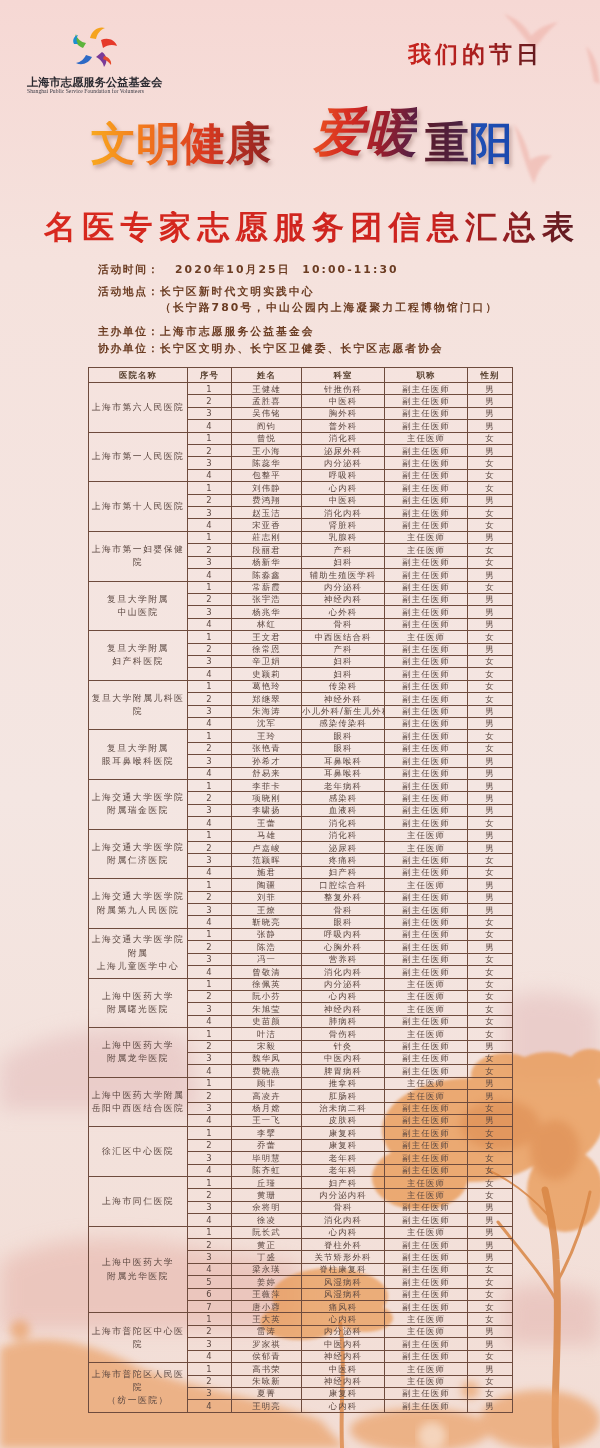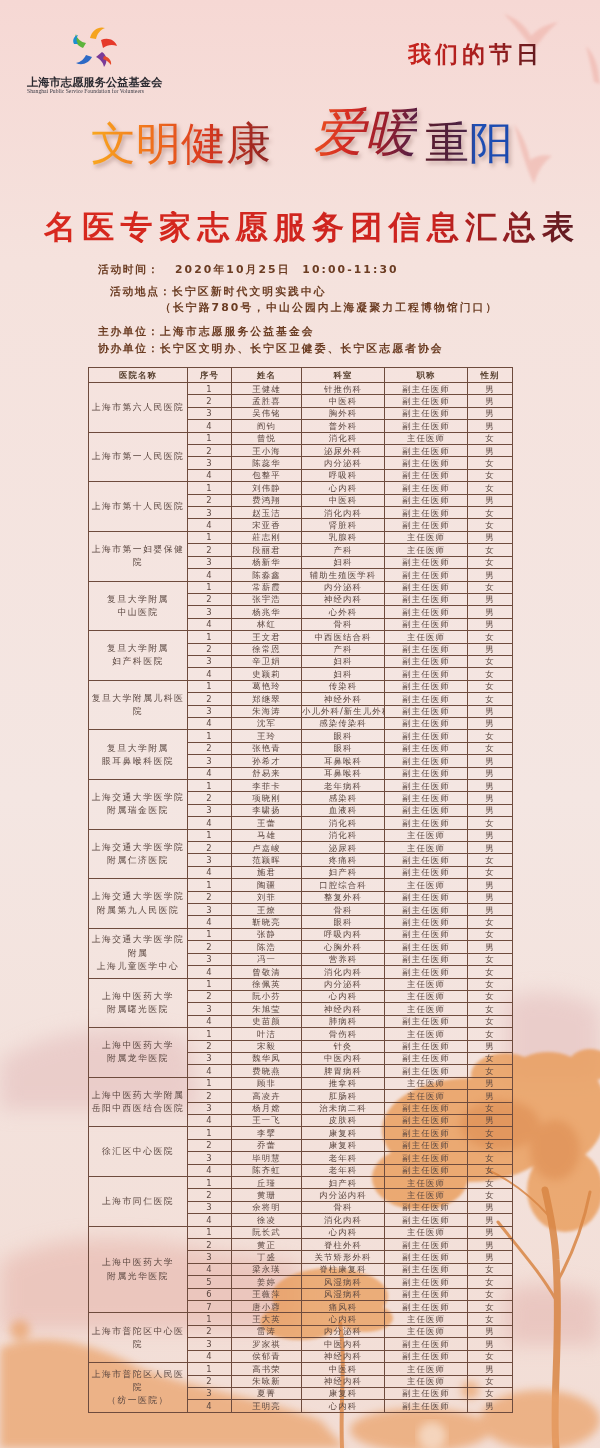--- a/index.html
+++ b/index.html
@@ -4,21 +4,21 @@
 <style>
   html,body{margin:0;padding:0;}
   body{width:600px;height:1448px;position:relative;overflow:hidden;background:#f4e5e1;font-family:"DejaVu Sans",sans-serif;}
   .bg{position:absolute;left:0;top:0;width:600px;height:1448px;}
   .abs{position:absolute;}
   .logo-icon{left:68px;top:24px;width:52px;height:46px;}
   .logo-cn{left:27px;top:75px;font-family:"DejaVu Serif",serif;font-weight:bold;font-size:11.2px;color:#2b2a31;white-space:nowrap;letter-spacing:0.1px;}
   .logo-en{left:27px;top:88px;font-family:"Liberation Serif",serif;font-size:5.6px;color:#3a3a44;white-space:nowrap;letter-spacing:0.05px;}
   .festival{left:408px;top:43px;font-size:23px;font-weight:bold;letter-spacing:4px;line-height:1;white-space:nowrap;
     background:linear-gradient(90deg,#c8231d 0%,#a81f1f 55%,#5c1b1f 100%);-webkit-background-clip:text;background-clip:text;color:transparent;}
-  .slogan{line-height:1;white-space:nowrap;font-weight:normal;filter:drop-shadow(2px 3px 2px rgba(90,40,30,.32));}
+  .slogan{line-height:1;white-space:nowrap;font-weight:bold;filter:drop-shadow(2px 3px 2px rgba(90,40,30,.32));}
   .slogan-a{left:91px;top:121px;font-size:45px;
     background:linear-gradient(90deg,#f8a81f 0%,#f37b1d 28%,#dc3a1f 62%,#8e2322 100%);-webkit-background-clip:text;background-clip:text;color:transparent;}
   .slogan-b{left:313px;top:106px;font-size:52px;font-family:"DejaVu Serif",serif;font-style:italic;
     background:linear-gradient(100deg,#ef5a20 0%,#d42a22 35%,#9c1e2c 65%,#4a2048 100%);-webkit-background-clip:text;background-clip:text;color:transparent;}
   .slogan-c{left:425px;top:121px;font-size:44px;
     background:linear-gradient(90deg,#5a1c2c 0%,#4a2346 48%,#1f4fb4 56%,#1a48ae 100%);-webkit-background-clip:text;background-clip:text;color:transparent;}
   .main-title{left:44px;top:211px;font-size:32px;font-weight:bold;letter-spacing:6.3px;line-height:1;white-space:nowrap;
     background:linear-gradient(90deg,#d8291e 0%,#cc231f 72%,#8a1e22 88%,#5a1b22 100%);-webkit-background-clip:text;background-clip:text;color:transparent;}
   .info-line{left:98px;font-size:10.8px;font-weight:bold;color:#6b3c22;letter-spacing:2.1px;white-space:nowrap;line-height:12px;display:flex;}
   .info-label{display:inline-block;width:62px;letter-spacing:1.6px;}
@@ -121,21 +121,21 @@
 <div class="abs slogan slogan-a">文明健康</div>
 <div class="abs slogan slogan-b">爱暖</div>
 <div class="abs slogan slogan-c">重阳</div>
 
 <div class="abs main-title">名医专家志愿服务团信息汇总表</div>
 
 <div class="abs info-line" style="top:264px;gap:15px;">
   <span class="info-label">活动时间：</span>
   <span style="white-space:pre;">2020年10月25日  10:00-11:30</span>
 </div>
-<div class="abs info-line" style="top:286px;margin-left:12px;">
+<div class="abs info-line" style="top:286px;">
   <span class="info-label">活动地点：</span>
   <span>长宁区新时代文明实践中心</span>
 </div>
 <div class="abs info-line info-detail" style="top:302px;">（长宁路780号，中山公园内上海凝聚力工程博物馆门口）</div>
 <div class="abs info-line" style="top:326px;">
   <span class="info-label">主办单位：</span>
   <span>上海市志愿服务公益基金会</span>
 </div>
 <div class="abs info-line" style="top:343px;font-family:Liberation Mono, monospace;">
   <span class="info-label">协办单位：</span>

